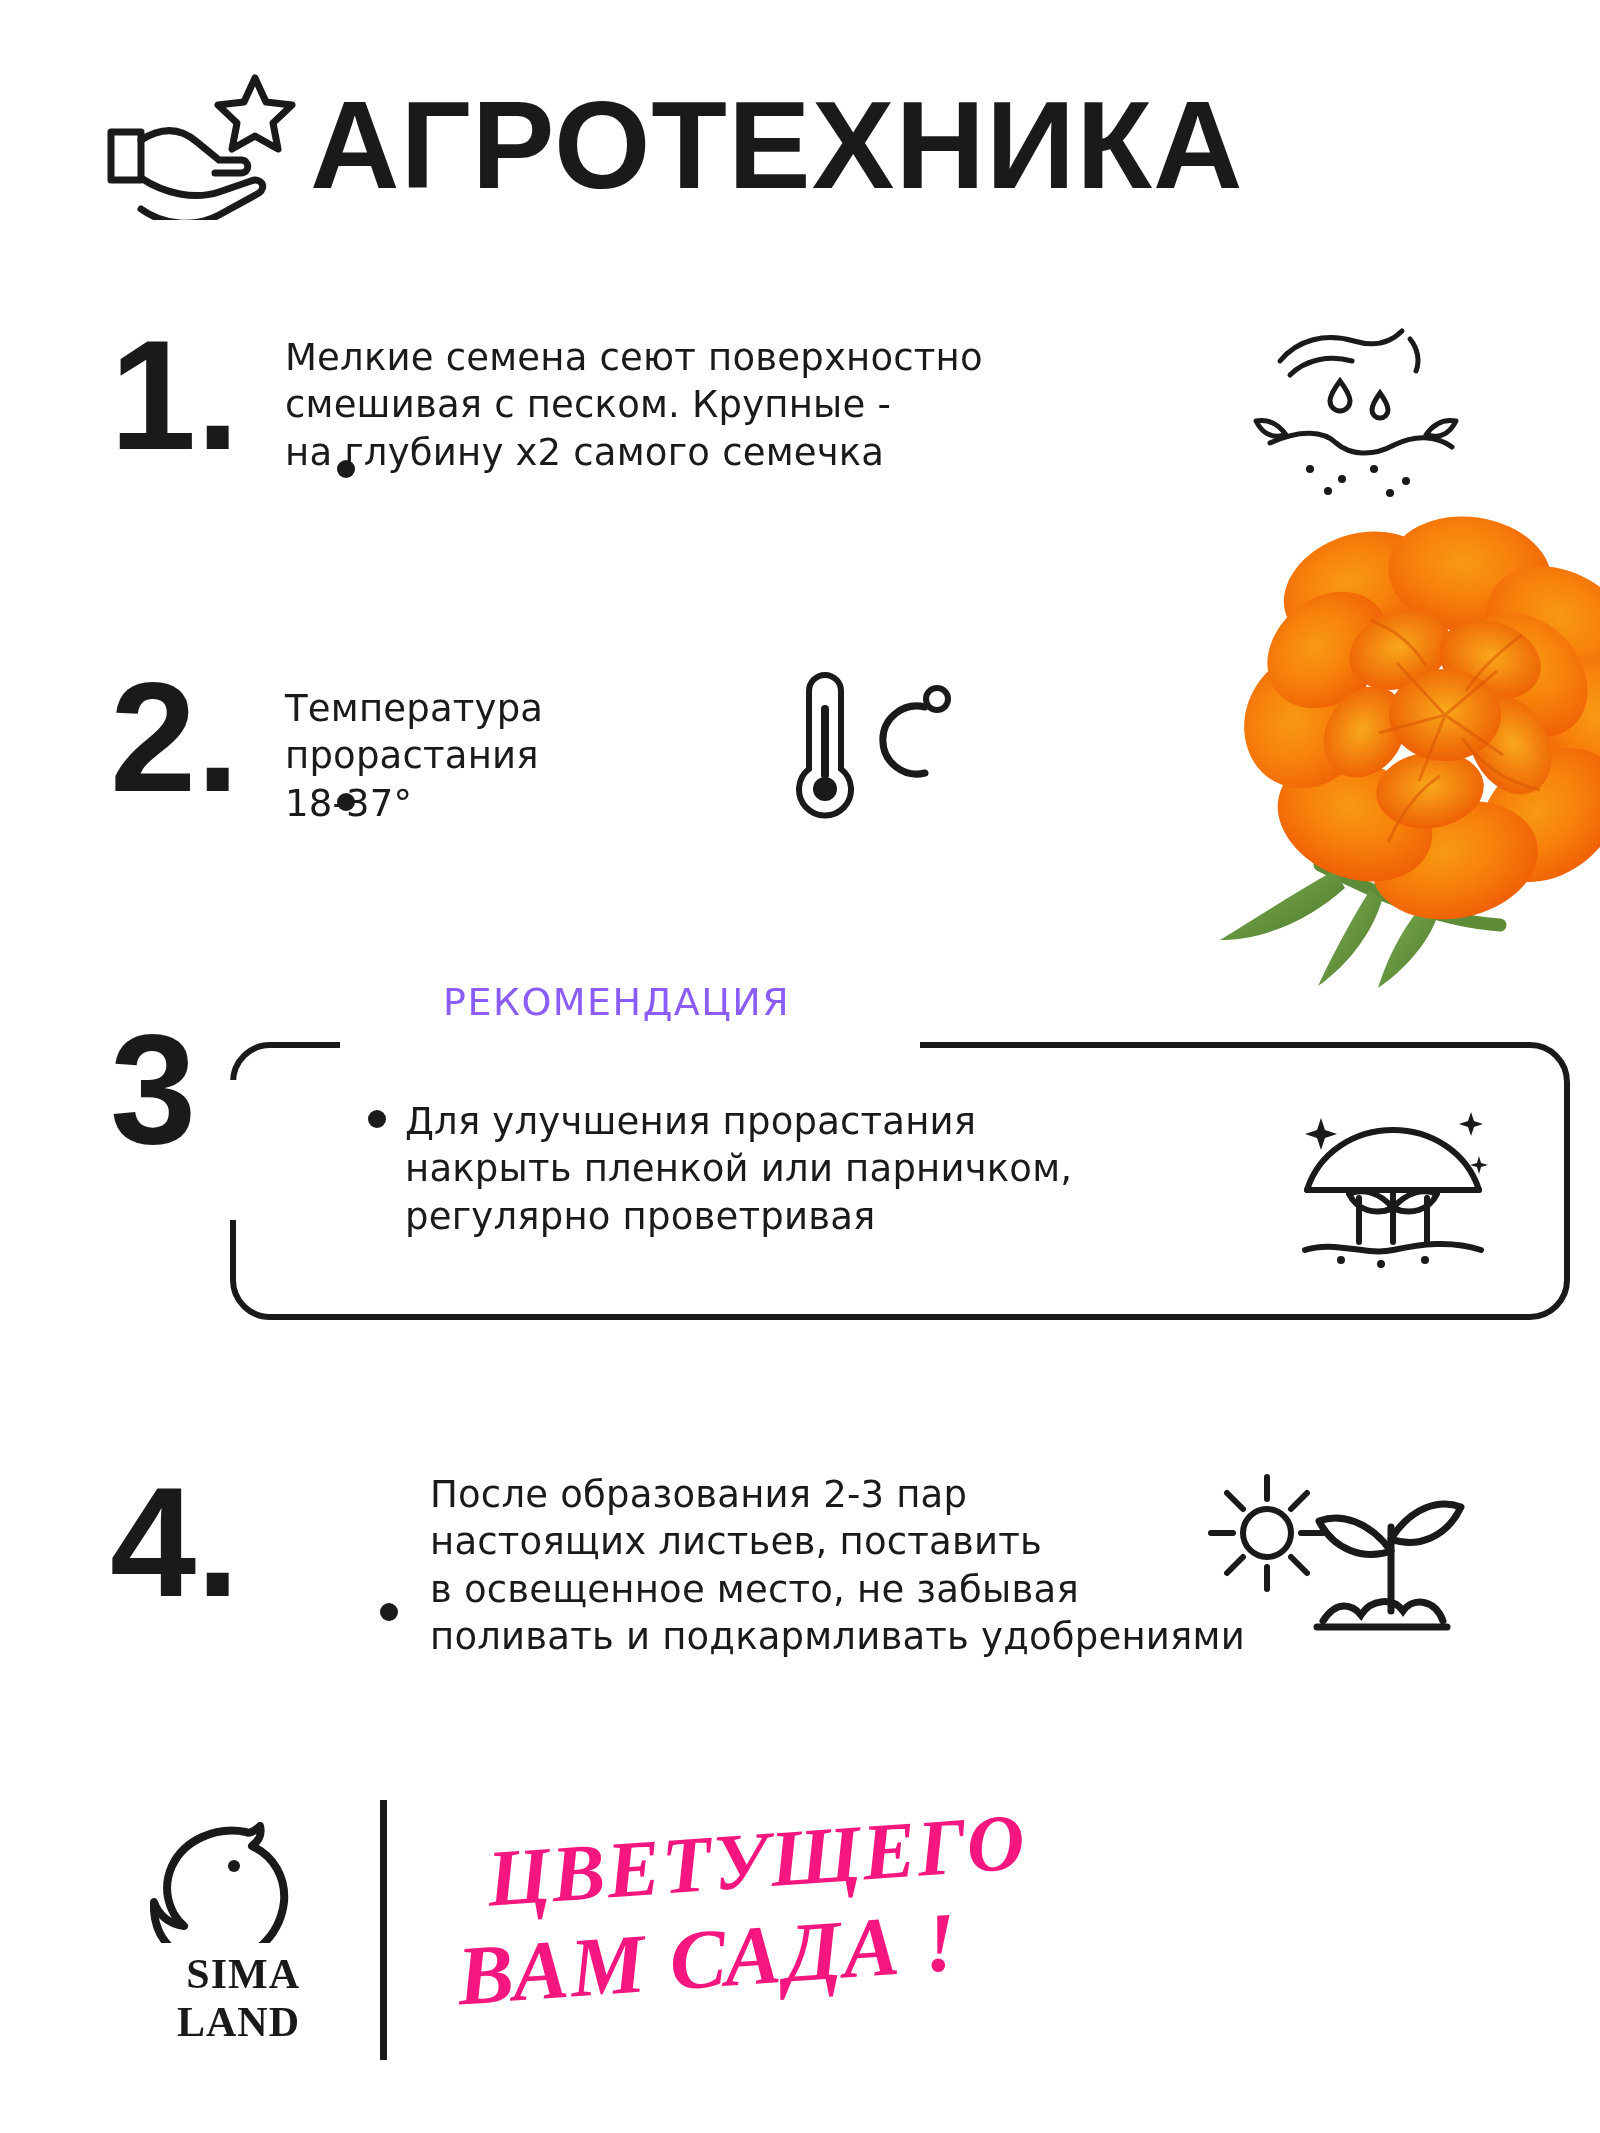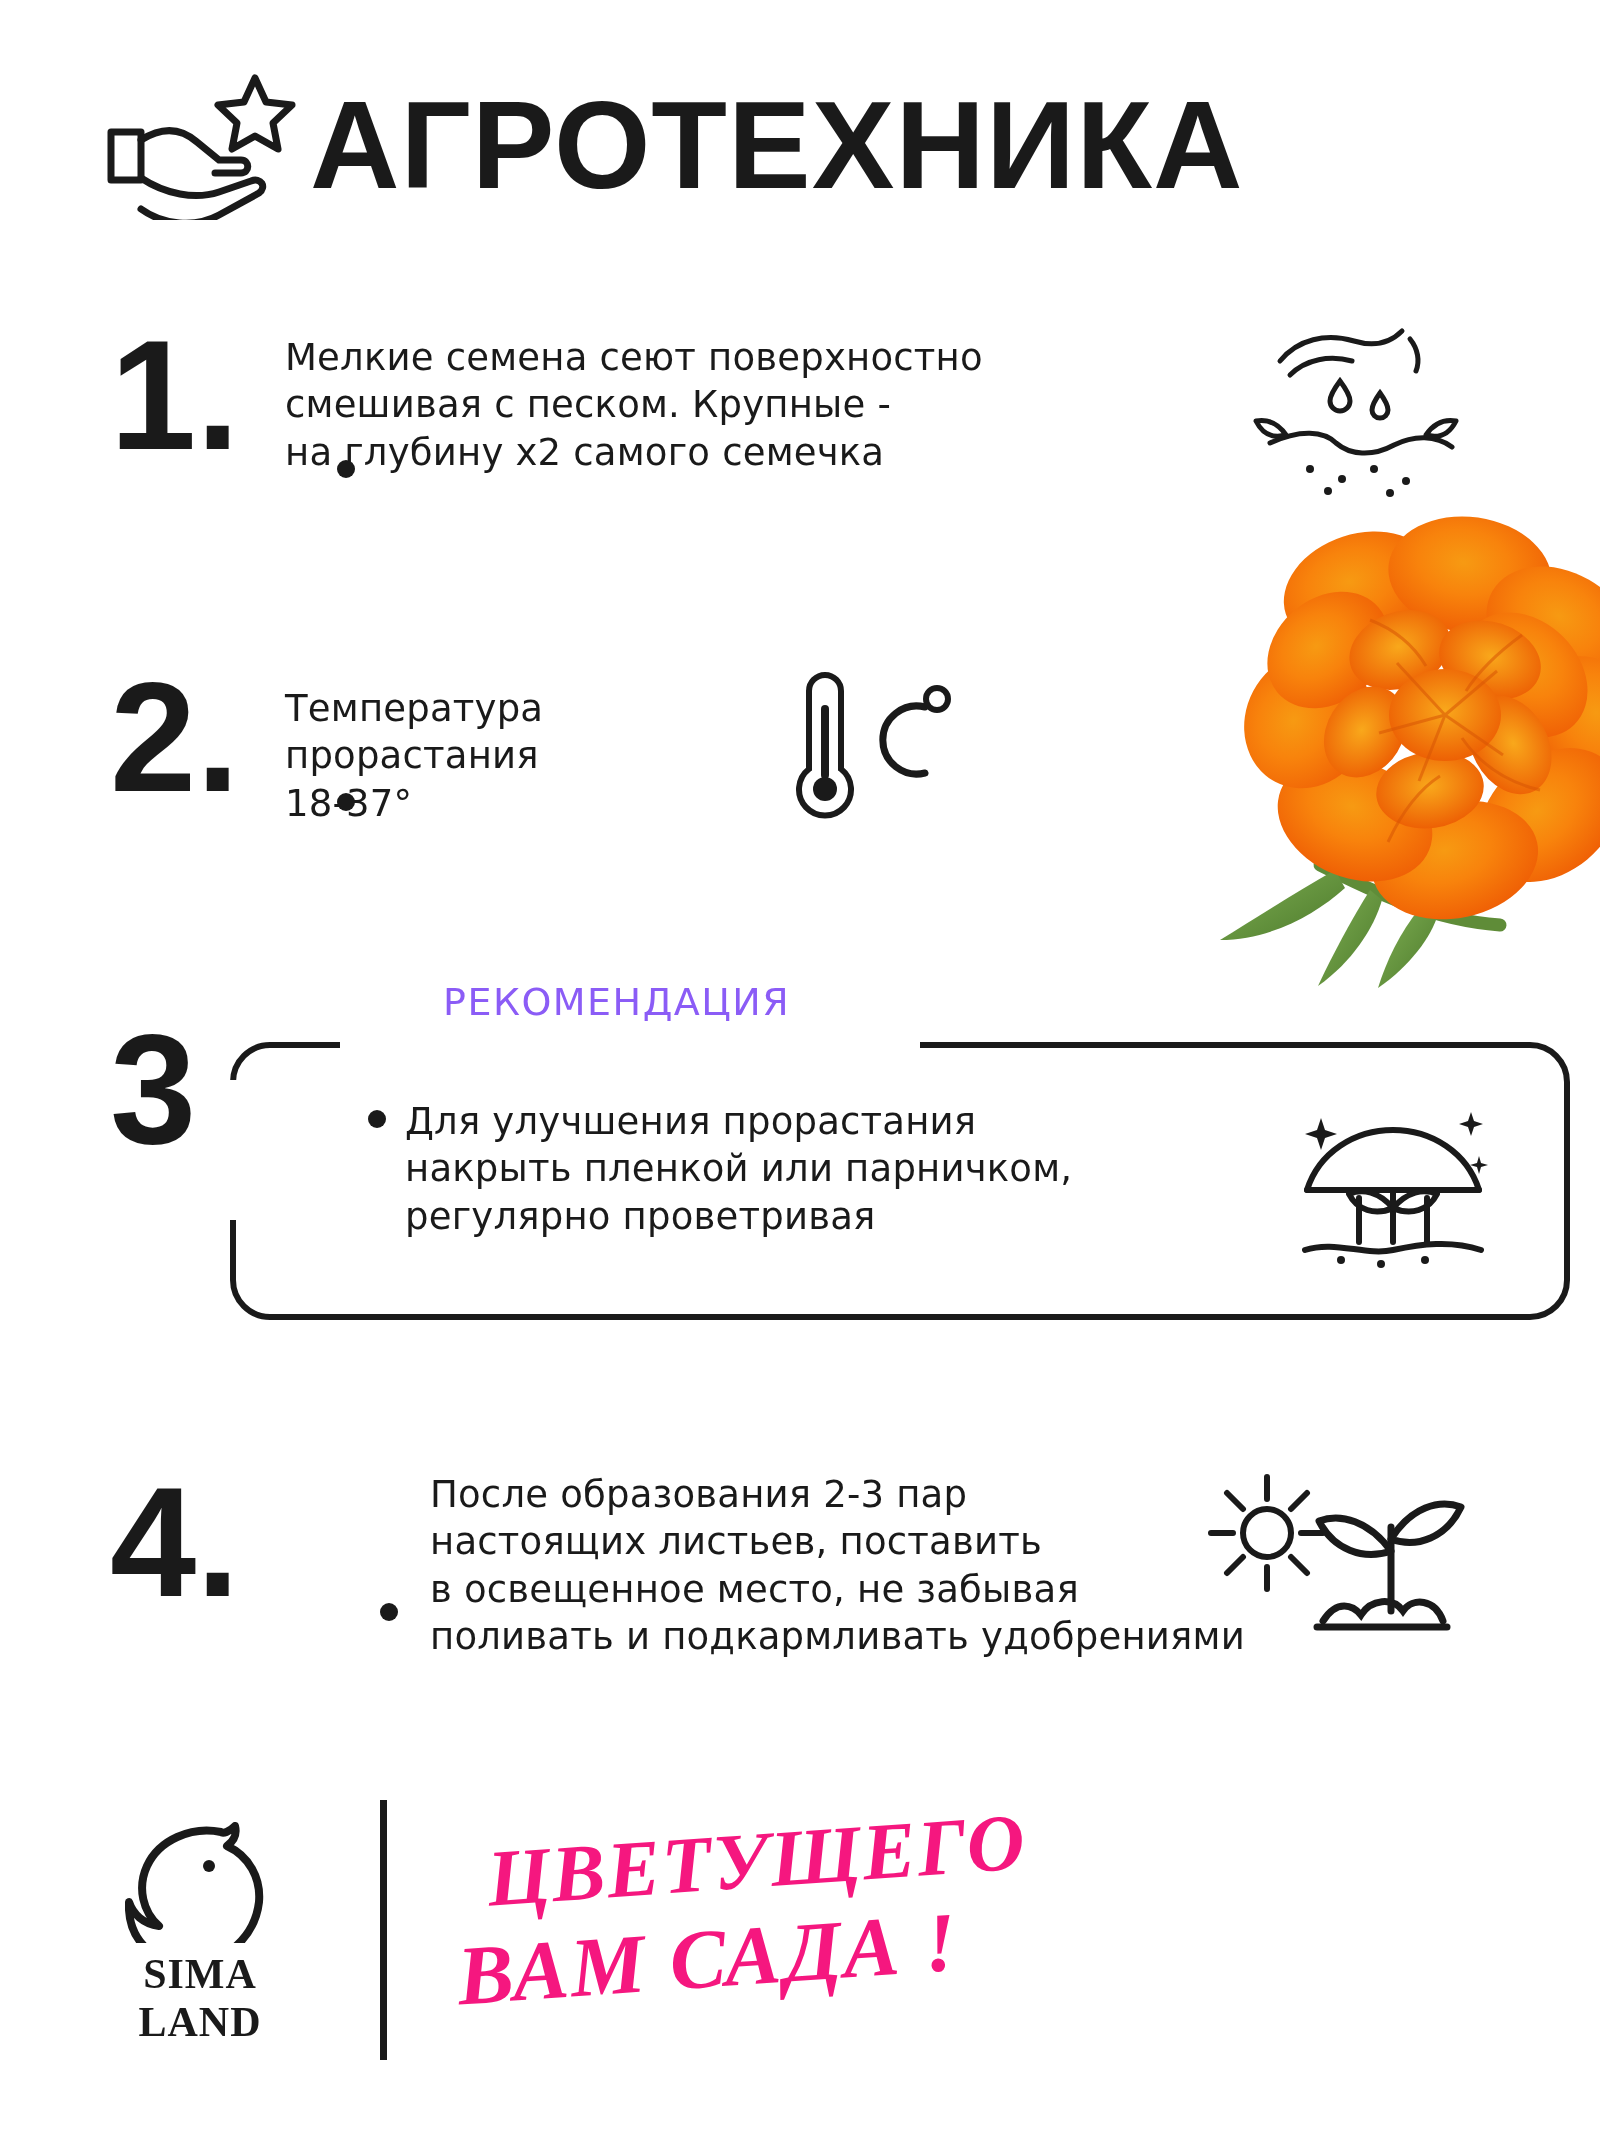--- a/index.html
+++ b/index.html
@@ -147,21 +147,21 @@
     width: 1400px;
     height: 260px;
     display: flex;
     align-items: center;
   }
   .brand {
     width: 200px;
     flex: 0 0 auto;
     display: flex;
     flex-direction: column;
-    align-items: center;
+    align-items: flex-end;
   }
   .brand-name {
     font-family: "Liberation Serif", serif;
     font-weight: bold;
     font-size: 42px;
     line-height: 1.0;
     letter-spacing: 1px;
     text-align: center;
     color: #1a1a1a;
     margin-top: 6px;

